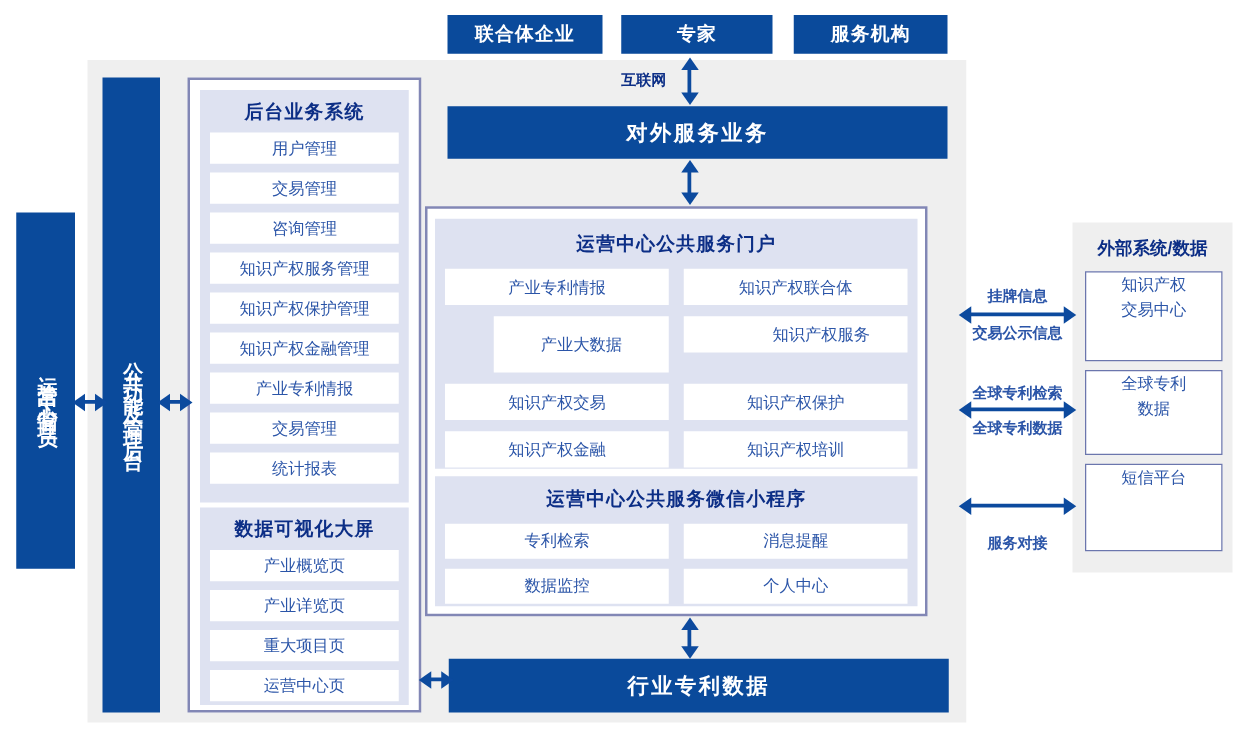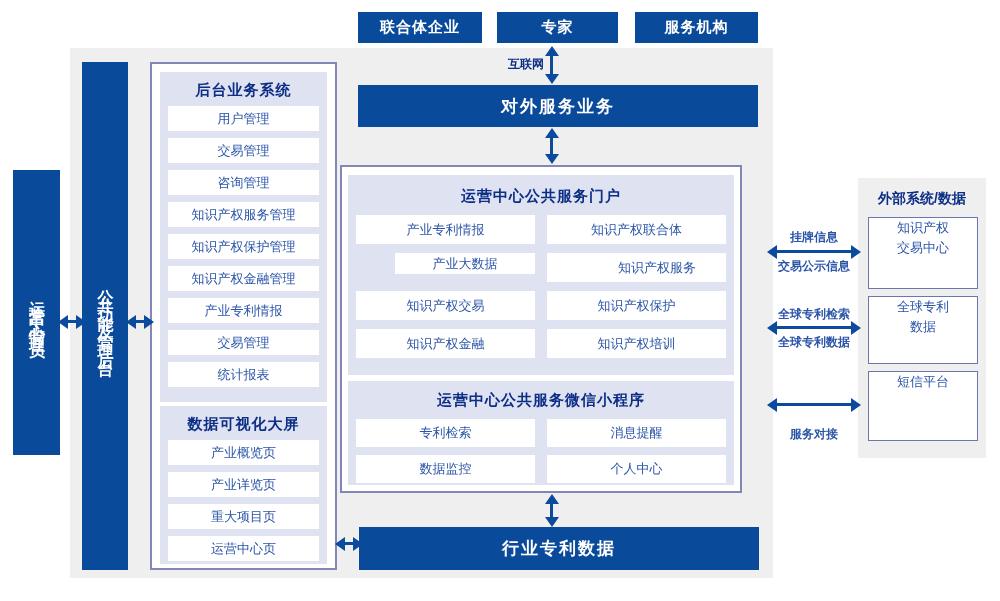--- a/index.html
+++ b/index.html
@@ -70,36 +70,36 @@
   <div class="abs bluebox" style="left:358px;top:12px;width:124px;height:31px;font-size:15px;letter-spacing:1px;">
     <span>联合体企业</span>
   </div>
   <div class="abs bluebox" style="left:497px;top:12px;width:121px;height:31px;font-size:15px;letter-spacing:1px;">
     <span>专家</span>
   </div>
   <div class="abs bluebox" style="left:635px;top:12px;width:123px;height:31px;font-size:15px;letter-spacing:1px;">
     <span>服务机构</span>
   </div>
 
-  <div class="abs" style="left:486px;top:56px;width:58px;text-align:right;font-size:12px;font-weight:bold;color:var(--title);">互联网</div>
+  <div class="abs" style="left:486px;top:56px;width:58px;text-align:center;font-size:12px;font-weight:bold;color:var(--title);">互联网</div>
   <div class="arw-v" style="left:550px;top:55px;height:20px;"></div>
 
   <div class="abs bluebox" style="left:358px;top:85px;width:400px;height:42px;font-size:17px;letter-spacing:2px;">
     <span>对外服务业务</span>
   </div>
 
   <div class="arw-v" style="left:550px;top:137px;height:18px;"></div>
 
   <div class="abs outline-box" style="left:340px;top:165px;width:402px;height:328px;">
     <div class="abs lav" style="left:6px;top:8px;width:386px;height:200px;padding-top:8px;">
       <div class="sec-title" style="height:26px;line-height:26px;">运营中心公共服务门户</div>
       <div class="grid2">
         <div class="item" style="height:29px;">产业专利情报</div>
         <div class="item" style="height:29px;">知识产权联合体</div>
-        <div class="item" style="height:21px;margin-left:39px;">产业大数据</div>
+        <div class="item" style="height:45px;margin-left:39px;">产业大数据</div>
         <div class="item" style="height:29px;padding-left:41px;">知识产权服务</div>
         <div class="item" style="height:29px;">知识产权交易</div>
         <div class="item" style="height:29px;">知识产权保护</div>
         <div class="item" style="height:29px;">知识产权金融</div>
         <div class="item" style="height:29px;">知识产权培训</div>
       </div>
     </div>
     <div class="abs lav" style="left:6px;top:214px;width:386px;height:104px;padding-top:6px;">
       <div class="sec-title" style="height:26px;line-height:26px;">运营中心公共服务微信小程序</div>
       <div class="grid2" style="row-gap:8px;">

